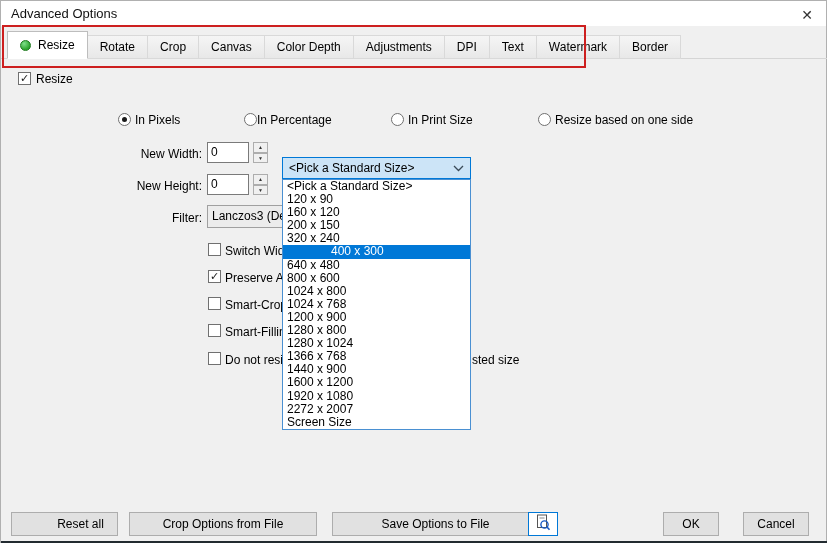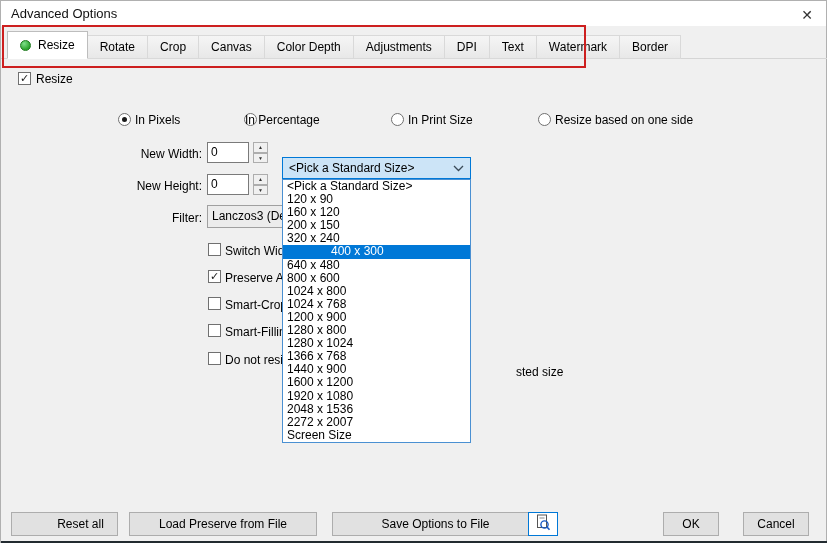--- a/index.html
+++ b/index.html
@@ -100,21 +100,21 @@
   </div>
 
   <div id="annotation-rect"></div>
 
   <div class="checkbox" style="left:17px;top:71px;"><span>✓</span></div>
   <div class="label" style="left:35px;top:71px;">Resize</div>
 
   <div class="radio selected" style="left:117px;top:112px;"></div>
   <div class="label" style="left:134px;top:112px;">In Pixels</div>
   <div class="radio" style="left:243px;top:112px;"></div>
-  <div class="label" style="left:244px;top:112px;">In Percentage</div>
+  <div class="label" style="left:256px;top:112px;">In Percentage</div>
   <div class="radio" style="left:390px;top:112px;"></div>
   <div class="label" style="left:407px;top:112px;">In Print Size</div>
   <div class="radio" style="left:537px;top:112px;"></div>
   <div class="label" style="left:554px;top:112px;">Resize based on one side</div>
 
   <div class="label" style="left:100px;top:146px;width:101px;text-align:right;">New Width:</div>
   <div class="textinput" style="left:206px;top:141px;width:42px;height:21px;">0</div>
   <div class="spinner" style="left:252px;top:141px;">
     <div class="spin-btn">▲</div>
     <div class="spin-btn">▼</div>
@@ -137,21 +137,21 @@
   <div class="label" style="left:224px;top:270px;">Preserve As</div>
 
   <div class="checkbox" style="left:207px;top:296px;"></div>
   <div class="label" style="left:224px;top:297px;">Smart-Cropp</div>
 
   <div class="checkbox" style="left:207px;top:323px;"></div>
   <div class="label" style="left:224px;top:324px;">Smart-Filling</div>
 
   <div class="checkbox" style="left:207px;top:351px;"></div>
   <div class="label" style="left:224px;top:352px;">Do not resiz</div>
-  <div class="label" style="left:471px;top:364px;margin-left:44px;">sted size</div>
+  <div class="label" style="left:471px;top:352px;">sted size</div>
 
   <div id="size-combo">
     <span>&lt;Pick a Standard Size&gt;</span>
     <span class="chev">
       <svg width="11" height="7" viewBox="0 0 11 7">
           <polyline points="1,1 5.5,5.5 10,1" fill="none" stroke="#3a4a58" stroke-width="1.3"></polyline>
         </svg>
     </span>
   </div>
 
@@ -166,27 +166,26 @@
     <div class="size-option">800 x 600</div>
     <div class="size-option">1024 x 800</div>
     <div class="size-option">1024 x 768</div>
     <div class="size-option">1200 x 900</div>
     <div class="size-option">1280 x 800</div>
     <div class="size-option">1280 x 1024</div>
     <div class="size-option">1366 x 768</div>
     <div class="size-option">1440 x 900</div>
     <div class="size-option">1600 x 1200</div>
     <div class="size-option">1920 x 1080</div>
-    <div class="size-option">2048 x 1536</div>
     <div class="size-option">2272 x 2007</div>
     <div class="size-option">Screen Size</div>
   </div>
 
   <div class="btn" style="left:10px;top:511px;width:107px;padding-left:32px;">Reset all</div>
-  <div class="btn" style="left:128px;top:511px;width:188px;">Load Preserve from File</div>
+  <div class="btn" style="left:128px;top:511px;width:188px;">Crop Options from File</div>
   <div class="btn" style="left:331px;top:511px;width:207px;">Save Options to File</div>
   <div id="preview-btn">
     <span>
       <svg width="16" height="17" viewBox="0 0 16 17">
         <rect x="2.5" y="1" width="9" height="12.5" fill="#fff" stroke="#555" stroke-width="1"></rect>
         <line x1="4.5" y1="4" x2="9.5" y2="4" stroke="#888" stroke-width="1"></line>
         <circle cx="9.5" cy="10.5" r="3.6" fill="none" stroke="#1858c4" stroke-width="1.4"></circle>
         <line x1="12" y1="13" x2="14.5" y2="15.8" stroke="#1858c4" stroke-width="1.6"></line>
       </svg>
     </span>

